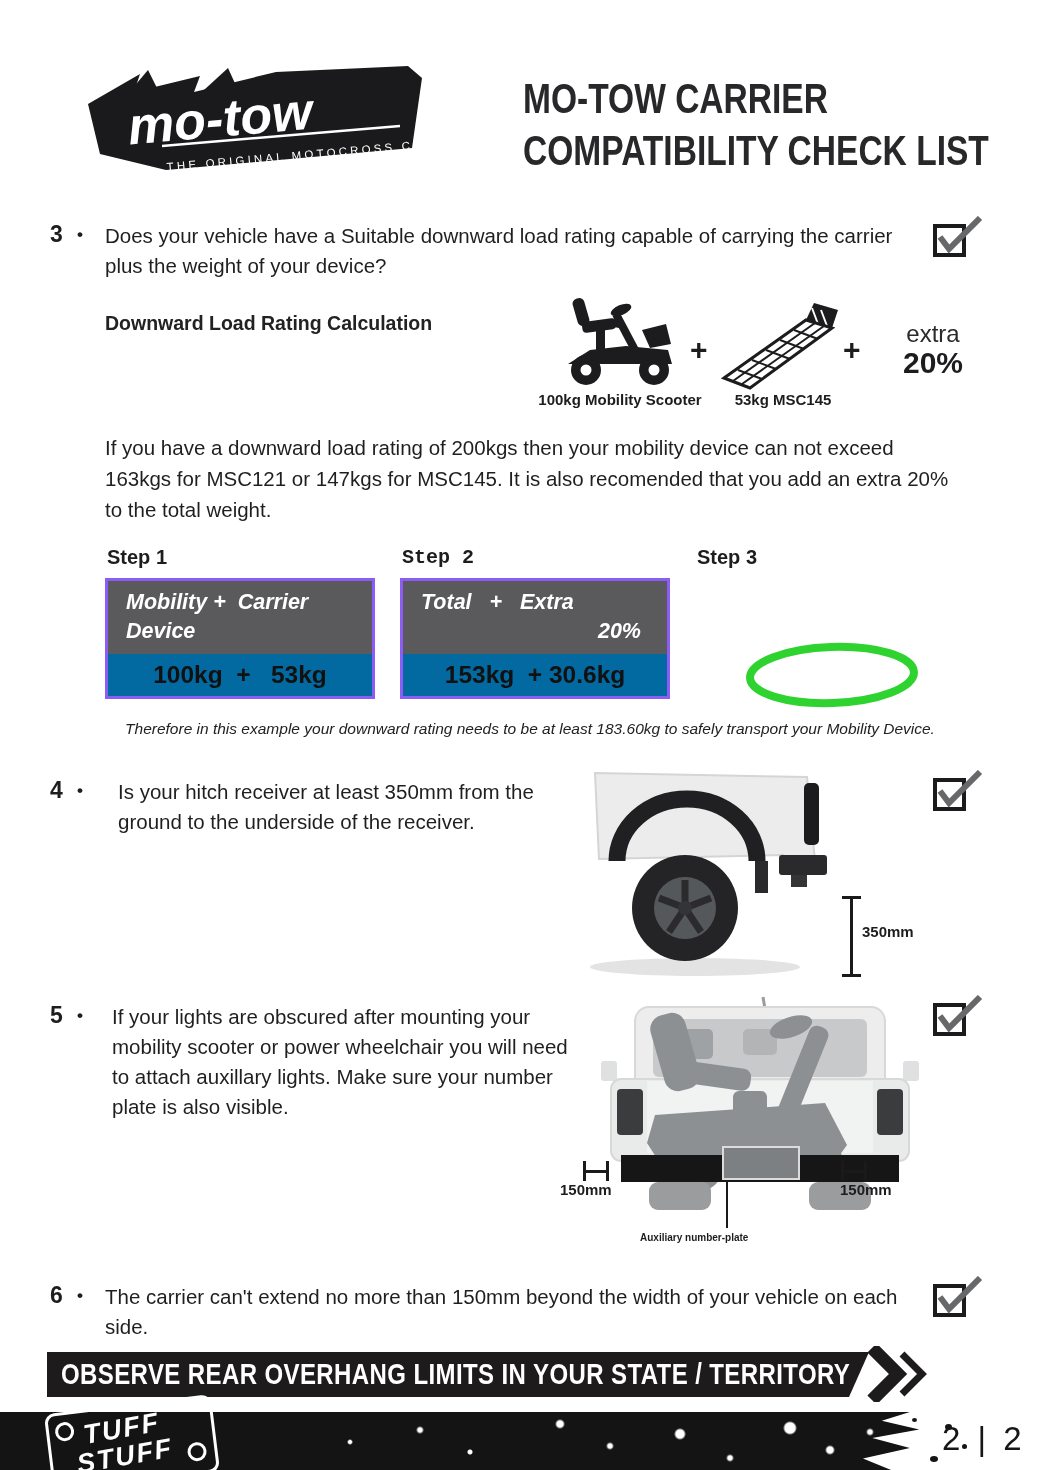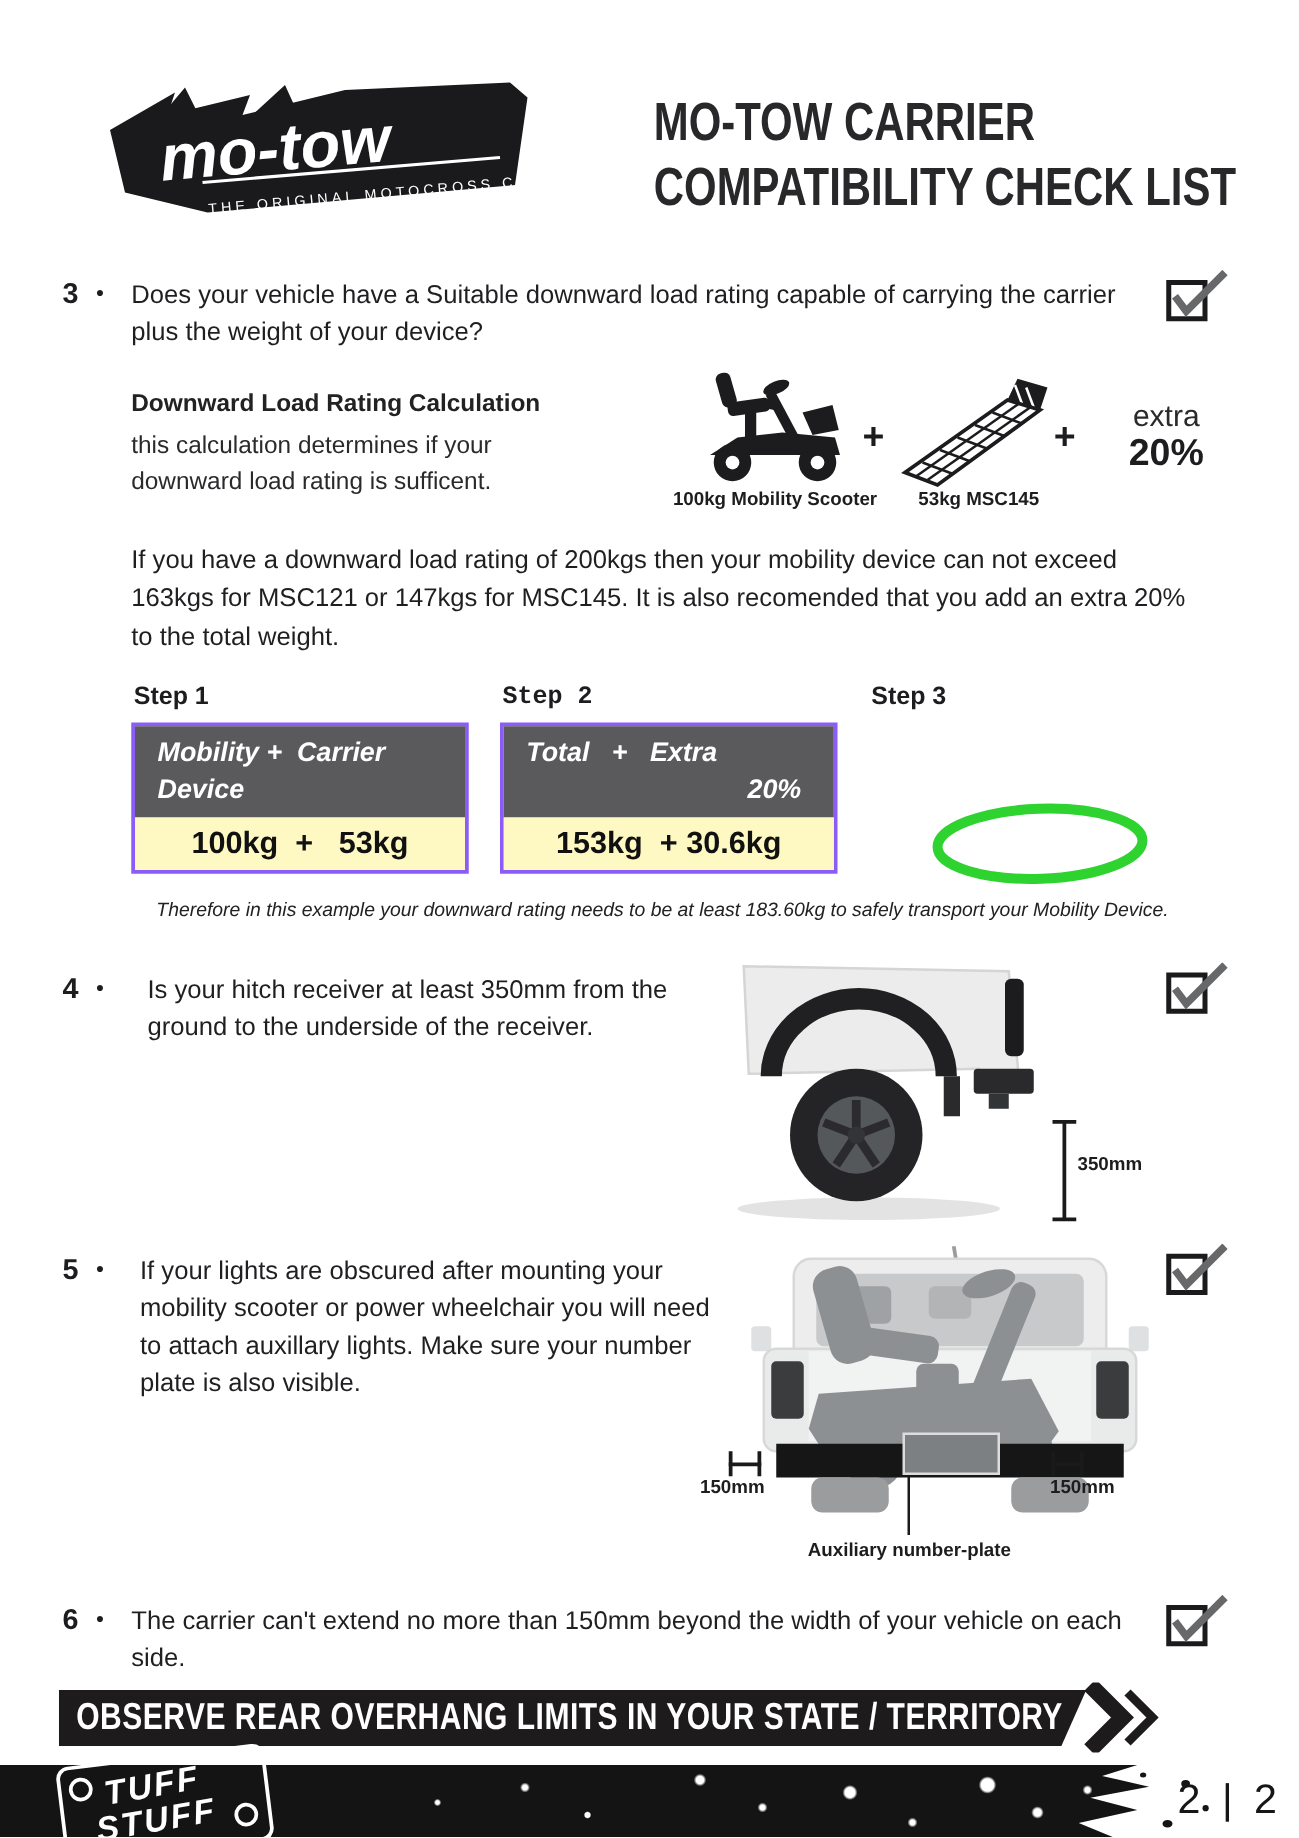--- a/index.html
+++ b/index.html
@@ -25,21 +25,21 @@
 
   .note-text{font-size:20.5px;line-height:1.52;color:#1f1f22;}
 
   .step-label{font-weight:bold;font-size:20px;color:#1d1d20;}
   .step-box{width:270px;border:3px solid #8b5cf6;box-sizing:border-box;}
   .step-head{background:#5a5a5d;color:#fff;font-style:italic;font-weight:bold;
              font-size:21.5px;line-height:1.35;padding:7px 0 8px 18px;}
   .step-head span{display:block;white-space:pre;}
   .step-head .center{text-align:center;padding-right:18px;}
   .step-head .right{text-align:right;padding-right:26px;}
-  .step-val{background:#fef9c3;height:42px;display:flex;align-items:center;justify-content:center;
+  .step-val{background:#0369a1;height:42px;display:flex;align-items:center;justify-content:center;
             font-weight:bold;font-size:24.5px;color:#111;}
   .step-val span{white-space:pre;}
   .step-val.orange{background:#f9a14a;color:#fff;}
 
   .caption{font-style:italic;font-size:15.5px;color:#222;text-align:center;}
 
   .meas-label{font-weight:bold;font-size:15px;color:#1d1d20;white-space:nowrap;}
   .meas-vline{position:absolute;width:3px;background:#1a1a1a;}
   .meas-hline{position:absolute;height:3px;background:#1a1a1a;}
 
@@ -90,21 +90,20 @@
 
   <div class="abs item-num" style="left:50px;top:221px;">3</div>
   <div class="abs item-bullet" style="left:77px;top:225px;">•</div>
   <div class="abs item-text" style="left:105px;top:221px;width:800px;">Does your vehicle have a Suitable downward load rating capable of carrying the carrier plus the weight of your device?</div>
   <svg class="abs" style="left:932px;top:216px;" width="52" height="44" viewBox="0 0 52 44">
     <rect x="3" y="10" width="29" height="29" fill="#fff" stroke="#1b1b1d" stroke-width="4"></rect>
     <polyline points="8,21 17,33 48,2" fill="none" stroke="#66686a" stroke-width="6"></polyline>
   </svg>
 
   <div class="abs calc-head" style="left:105px;top:312px;">Downward Load Rating Calculation</div>
-  <div class="abs calc-body" style="left:105px;top:342px;width:380px;">this calculation determines if your downward load rating is sufficent.</div>
 
   <svg class="abs" style="left:562px;top:298px;" width="118" height="88" viewBox="0 0 118 88">
     <polygon points="6,66 110,66 106,52 64,48 28,52" fill="#1c1c1e"></polygon>
     <circle cx="24" cy="72" r="15" fill="#1c1c1e"></circle>
       <circle cx="24" cy="72" r="5.5" fill="#fff"></circle>
     <circle cx="92" cy="72" r="15" fill="#1c1c1e"></circle>
       <circle cx="92" cy="72" r="5.5" fill="#fff"></circle>
     <rect x="34" y="32" width="9" height="20" fill="#1c1c1e"></rect>
     <rect x="20" y="22" width="34" height="11" rx="4" fill="#1c1c1e" transform="rotate(-8 37 27)"></rect>
     <rect x="13" y="0" width="12" height="28" rx="5" fill="#1c1c1e" transform="rotate(-16 19 14)"></rect>
@@ -241,21 +240,21 @@
   <div class="meas-vline" style="left:583px;top:1161px;height:20px;"></div>
   <div class="meas-vline" style="left:606px;top:1161px;height:20px;"></div>
   <div class="abs meas-label" style="left:560px;top:1181px;">150mm</div>
 
   <div class="meas-hline" style="left:841px;top:1170px;width:26px;"></div>
   <div class="meas-vline" style="left:841px;top:1161px;height:20px;"></div>
   <div class="meas-vline" style="left:864px;top:1161px;height:20px;"></div>
   <div class="abs meas-label" style="left:840px;top:1181px;">150mm</div>
 
   <div class="meas-vline" style="left:726px;top:1180px;height:48px;width:2px;"></div>
-  <div class="abs meas-label" style="left:640px;top:1232px;width:175px;text-align:center;font-size:15px;">Auxiliary number-plate</div>
+  <div class="abs meas-label" style="left:640px;top:1232px;width:175px;font-size:10px;">Auxiliary number-plate</div>
 
   <div class="abs item-num" style="left:50px;top:1282px;">6</div>
   <div class="abs item-bullet" style="left:77px;top:1286px;">•</div>
   <div class="abs item-text" style="left:105px;top:1282px;width:840px;">The carrier can't extend no more than 150mm beyond the width of your vehicle on each side.</div>
   <svg class="abs" style="left:932px;top:1276px;" width="52" height="44" viewBox="0 0 52 44">
     <rect x="3" y="10" width="29" height="29" fill="#fff" stroke="#1b1b1d" stroke-width="4"></rect>
     <polyline points="8,21 17,33 48,2" fill="none" stroke="#66686a" stroke-width="6"></polyline>
   </svg>
 
   <div class="banner">

